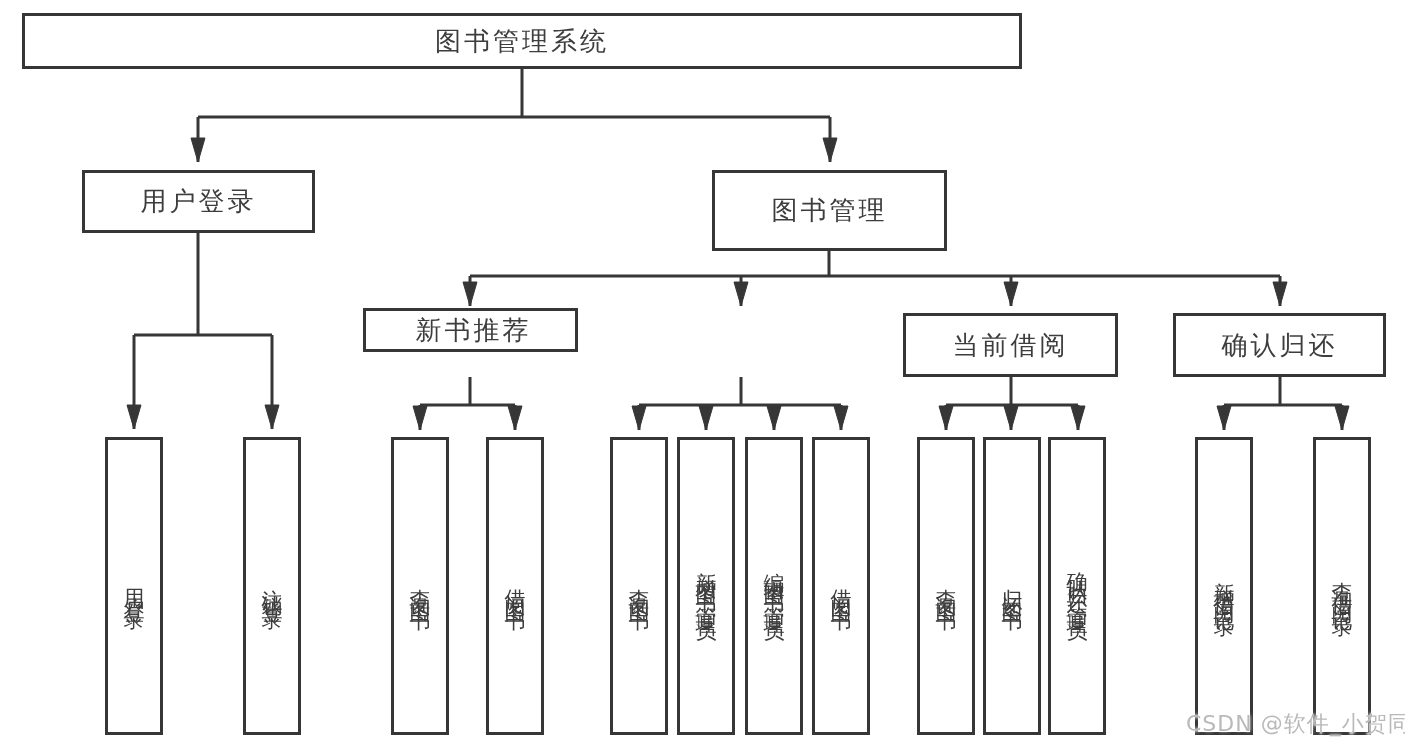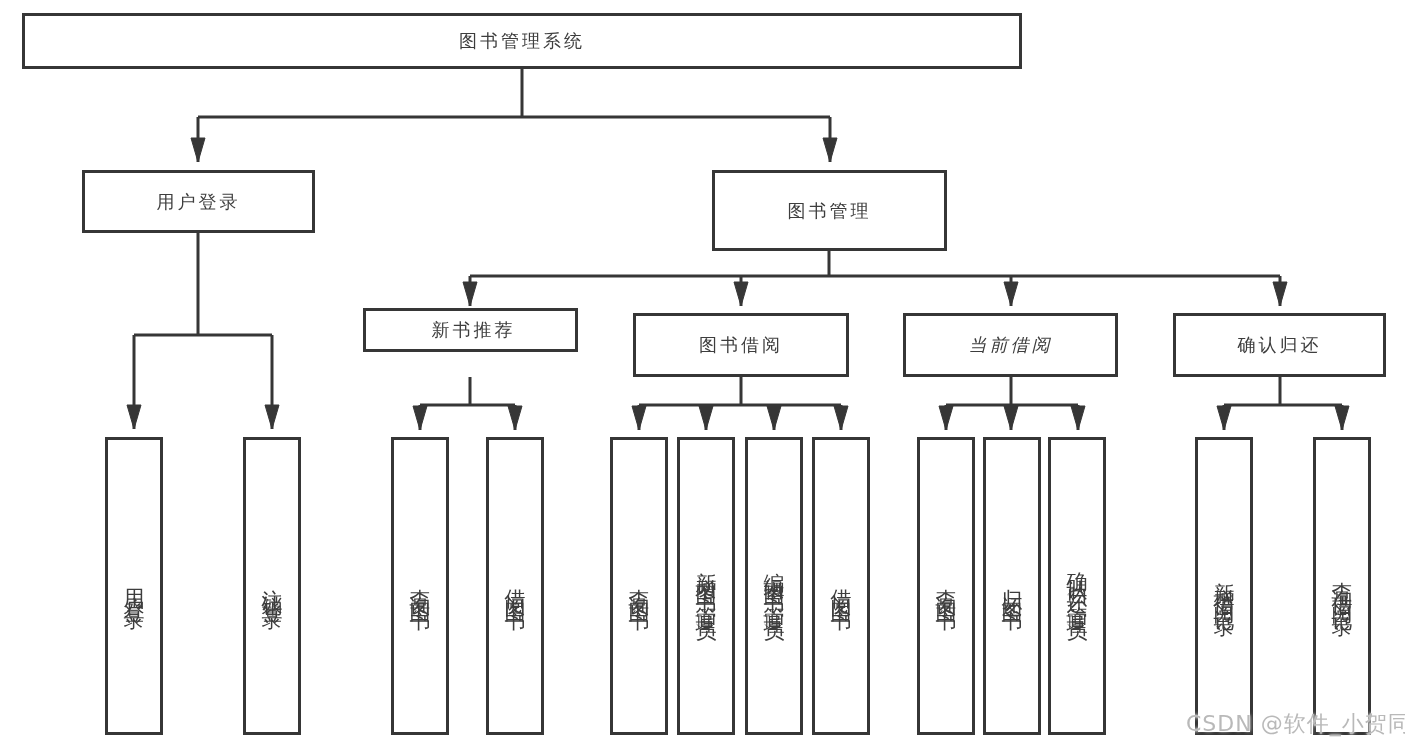--- a/index.html
+++ b/index.html
@@ -8,21 +8,21 @@
     width: 1405px; height: 747px;
     font-family: "DejaVu Sans", "Liberation Sans", sans-serif;
     position: relative; overflow: hidden;
   }
   .stage { position: absolute; left: 0; top: 0; width: 1405px; height: 747px; }
   svg.connectors { position: absolute; left: 0; top: 0; z-index: 1; }
   .node {
     position: absolute; z-index: 2;
     border: 3px solid #363636; background: #ffffff;
     display: flex; align-items: center; justify-content: center;
-    font-size: 18px; letter-spacing: 3px; color: #3d3d3d;
+    font-size: 26px; letter-spacing: 3px; color: #3d3d3d;
     white-space: nowrap;
   }
   .vnode {
     position: absolute; z-index: 2;
     top: 437px; width: 58px; height: 298px;
     border: 3px solid #363636; background: #ffffff;
     writing-mode: vertical-rl; text-orientation: mixed;
     display: flex; align-items: center; justify-content: center;
     font-size: 21px; letter-spacing: 7px; color: #3d3d3d;
     line-height: 52px;
@@ -82,22 +82,21 @@
       <path d="M1342,405 L1342,430" marker-end="url(#arr)"></path>
     </g>
   </svg>
 
   <div class="node" style="left:22px; top:13px; width:1000px; height:56px;">图书管理系统</div>
 
   <div class="node" style="left:82px; top:170px; width:233px; height:63px;">用户登录</div>
   <div class="node" style="left:712px; top:170px; width:235px; height:81px;">图书管理</div>
 
   <div class="node" style="left:363px; top:308px; width:215px; height:44px;padding-left:6px;">新书推荐</div>
-  <div class="node" style="left:633px; top:313px; width:216px; height:64px;">图书借阅</div>
-  <div class="node" style="left:903px; top:313px; width:215px; height:64px;font-style:italic;">当前借阅</div>
+  <div class="node" style="left:903px; top:313px; width:215px; height:64px;">当前借阅</div>
   <div class="node" style="left:1173px; top:313px; width:213px; height:64px;">确认归还</div>
 
   <div class="vnode" style="left:105px;">用户登录</div>
   <div class="vnode" style="left:243px;">注销登录</div>
   <div class="vnode" style="left:391px;">查询图书</div>
   <div class="vnode" style="left:486px;">借阅图书</div>
   <div class="vnode" style="left:610px;">查询图书</div>
   <div class="vnode" style="left:677px;">新增图书（管理员）</div>
   <div class="vnode" style="left:745px;">编辑图书（管理员）</div>
   <div class="vnode" style="left:812px;">借阅图书</div>

